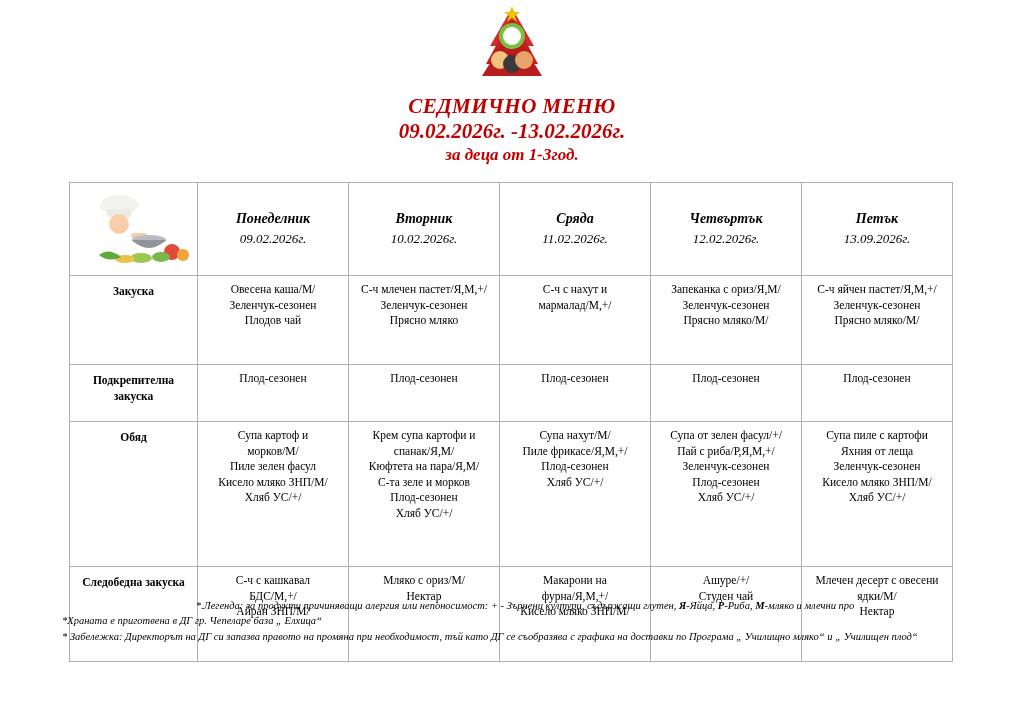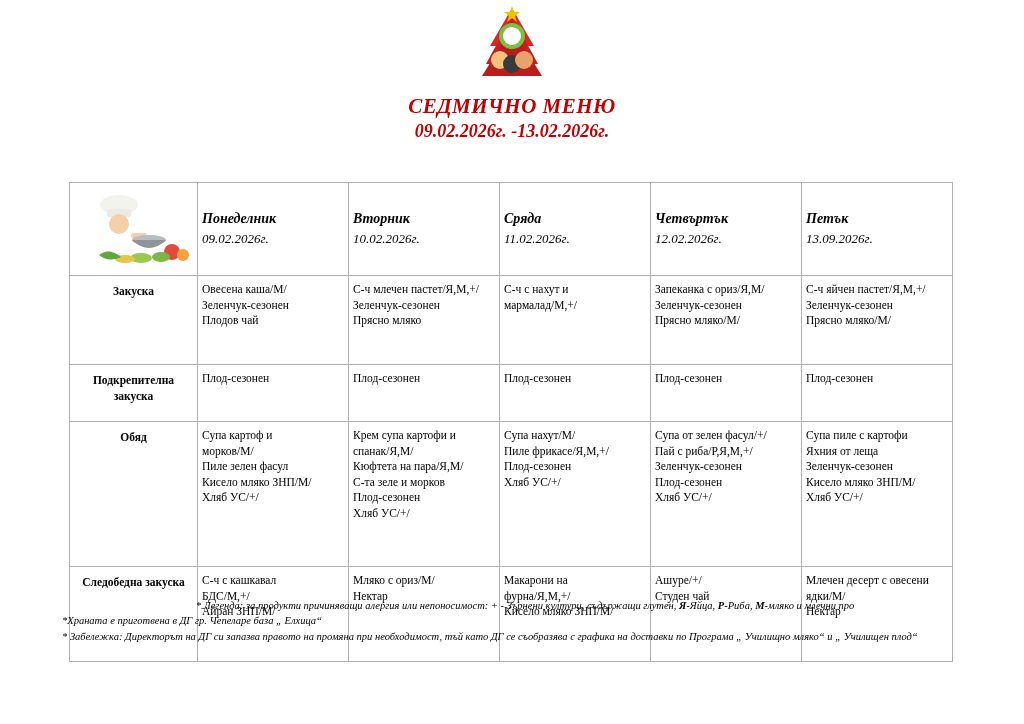--- a/index.html
+++ b/index.html
@@ -40,21 +40,21 @@
     color: #c00000;
     font-weight: bold;
     font-style: italic;
   }
   .title-line1 {
     font-size: 21px;
     letter-spacing: 0.5px;
     line-height: 26px;
   }
   .title-line2 {
-    font-size: 18px;
+    font-size: 21px;
     line-height: 24px;
     font-family: Liberation Serif, serif;
   }
   .title-line3 {
     font-size: 17px;
     line-height: 24px;
   }
 
   
   .menu-table {
@@ -64,20 +64,21 @@
     width: 884px;
     border-collapse: collapse;
     table-layout: fixed;
   }
   .menu-table td {
     border: 1px solid #b0b0b0;
     vertical-align: top;
     padding: 6px 4px 8px 4px;
     font-size: 11.5px;
     line-height: 15.5px;
+    text-align: center;
   }
   .menu-table td.rowhead {
     font-weight: bold;
     font-size: 11.5px;
     text-align: center;
     vertical-align: top;
     padding-top: 8px;
   }
   .menu-table thead td {
     height: 78px;
@@ -155,20 +156,21 @@
       <circle cx="22" cy="54" r="9" fill="#f4c27a"></circle>
       <circle cx="34" cy="58" r="9" fill="#3a3a3a"></circle>
       <circle cx="46" cy="54" r="9" fill="#e8a36a"></circle>
       <polygon points="34,0 36,6 42,6 37,10 39,16 34,12 29,16 31,10 26,6 32,6" fill="#f2c200"></polygon>
     </svg>
   </div>
 
   <div class="title-block">
     <div class="title-line1">СЕДМИЧНО МЕНЮ</div>
     <div class="title-line2">09.02.2026г. -13.02.2026г.</div>
+    <div class="title-line3">за деца от 1-3год.</div>
   </div>
 
   <table class="menu-table">
     <colgroup>
       <col class="col-head">
       <col class="col-day">
         <col class="col-day">
         <col class="col-day">
         <col class="col-day">
         <col class="col-day">

